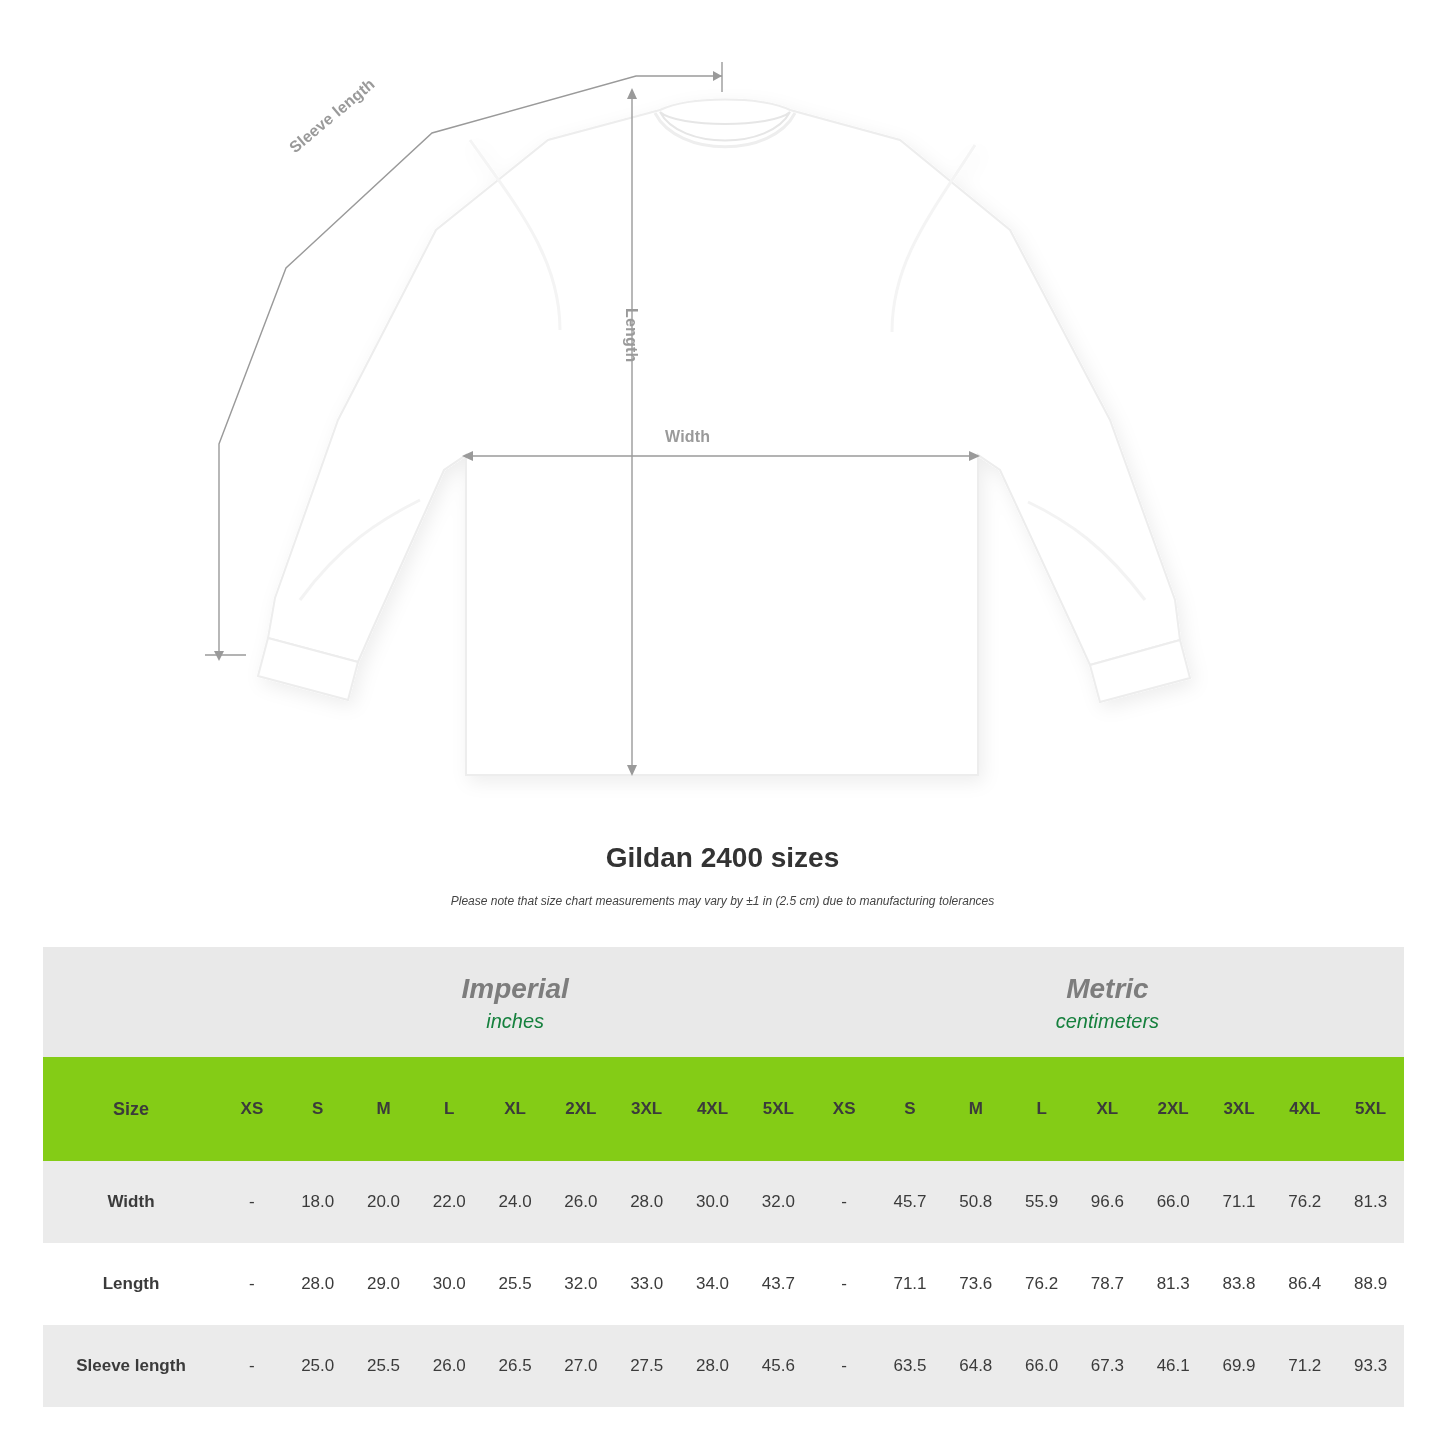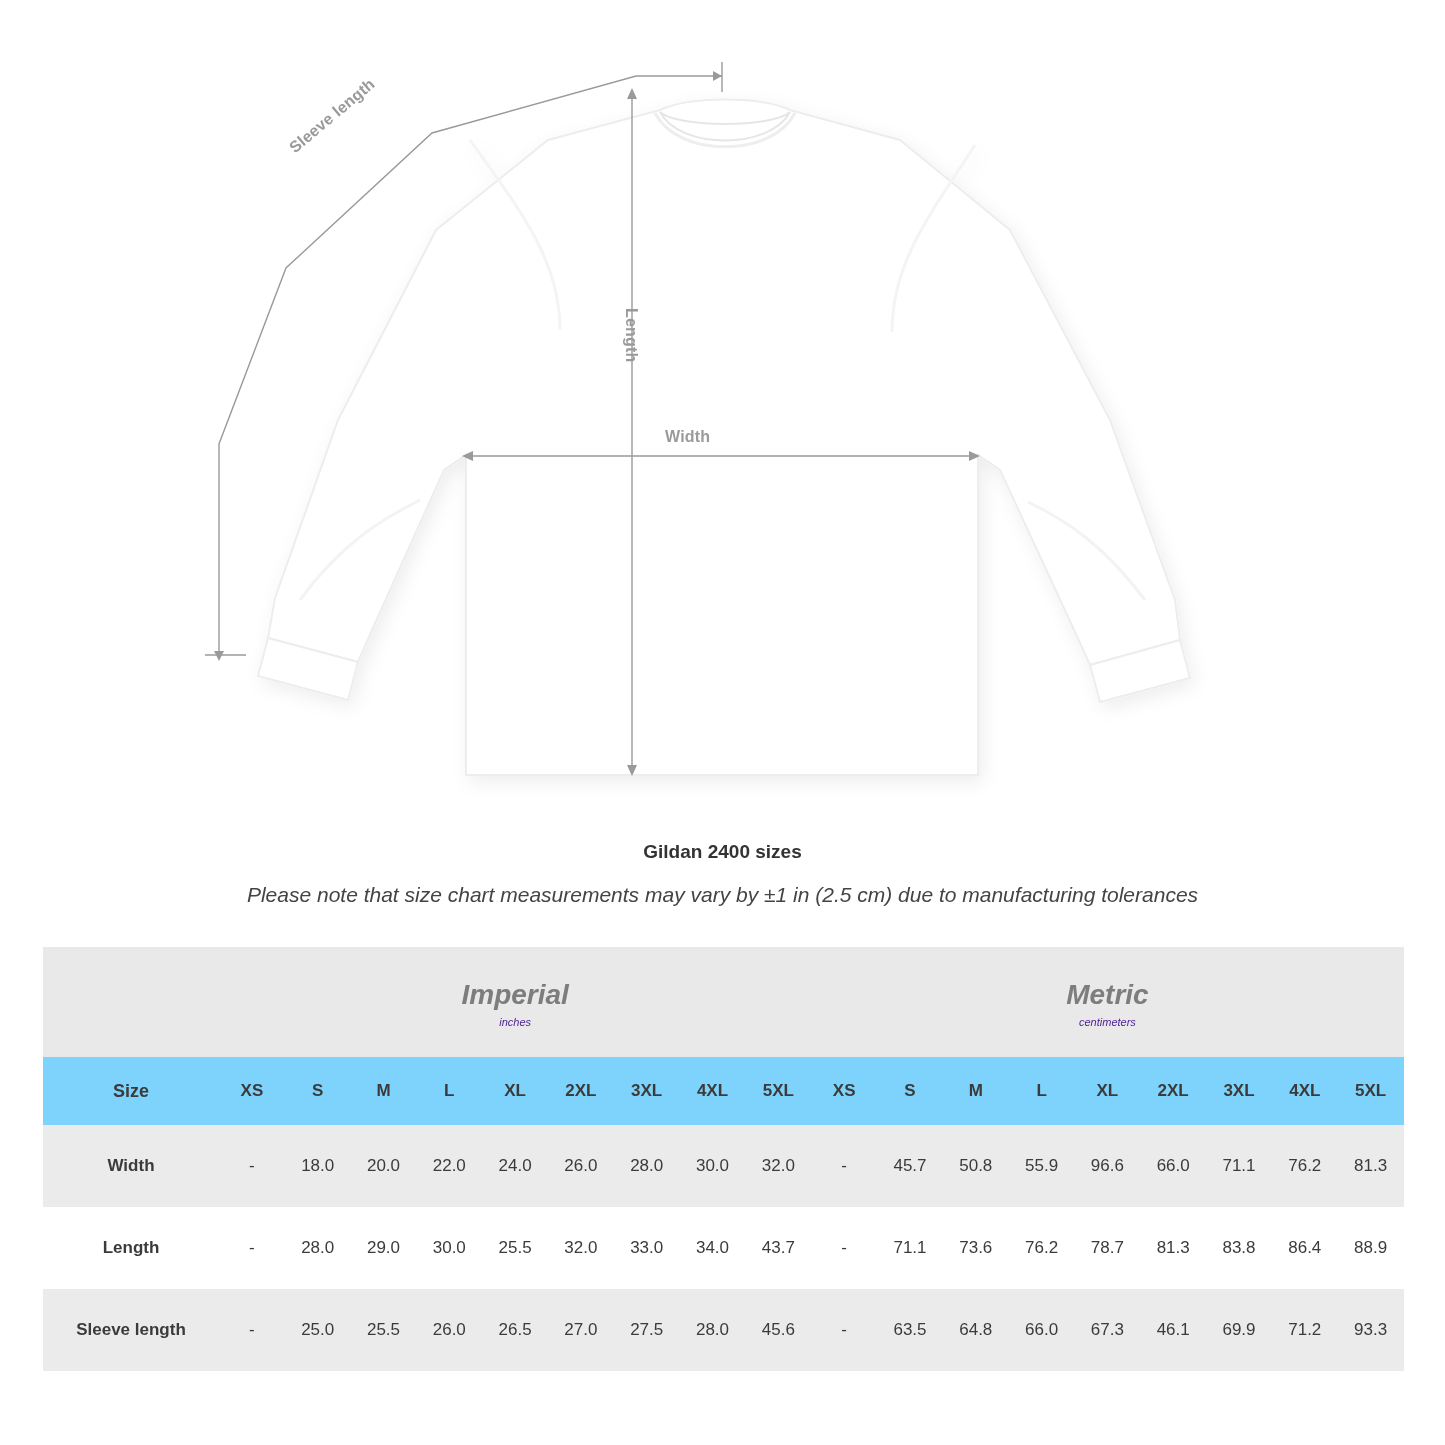--- a/index.html
+++ b/index.html
@@ -48,28 +48,28 @@
   }
 
   
   #title-block {
     position: absolute;
     left: 0; top: 840px;
     width: 1445px;
     text-align: center;
   }
   #chart-title {
-    font-size: 19px;
+    font-size: 28px;
     font-weight: bold;
     color: #333333;
     margin: 0;
     line-height: 1.3;
   }
   #chart-note {
-    font-size: 21px;
+    font-size: 12px;
     font-style: italic;
     color: #444444;
     margin-top: 18px;
   }
 
   
   #size-table-wrap {
     position: absolute;
     left: 43px;
     top: 947px;
@@ -93,29 +93,29 @@
     background: #e9e9e9;
   }
   .unit-title {
     font-size: 28px;
     font-style: italic;
     font-weight: bold;
     color: #7d7d7d;
     line-height: 1.25;
   }
   .unit-sub {
-    font-size: 11px;
+    font-size: 20px;
     font-style: italic;
-    color: #4c1d95;
+    color: #15803d;
     margin-top: 4px;
     text-align: center;
   }
   .head-row td {
-    height: 68px;
-    background: #7dd3fc;
+    height: 104px;
+    background: #84cc16;
     font-weight: bold;
     font-size: 18px;
     color: #333333;
   }
   .head-row td.rowlabel-cell {
     font-size: 18px;
   }
   .data-row td {
     height: 82px;
     font-size: 18px;

